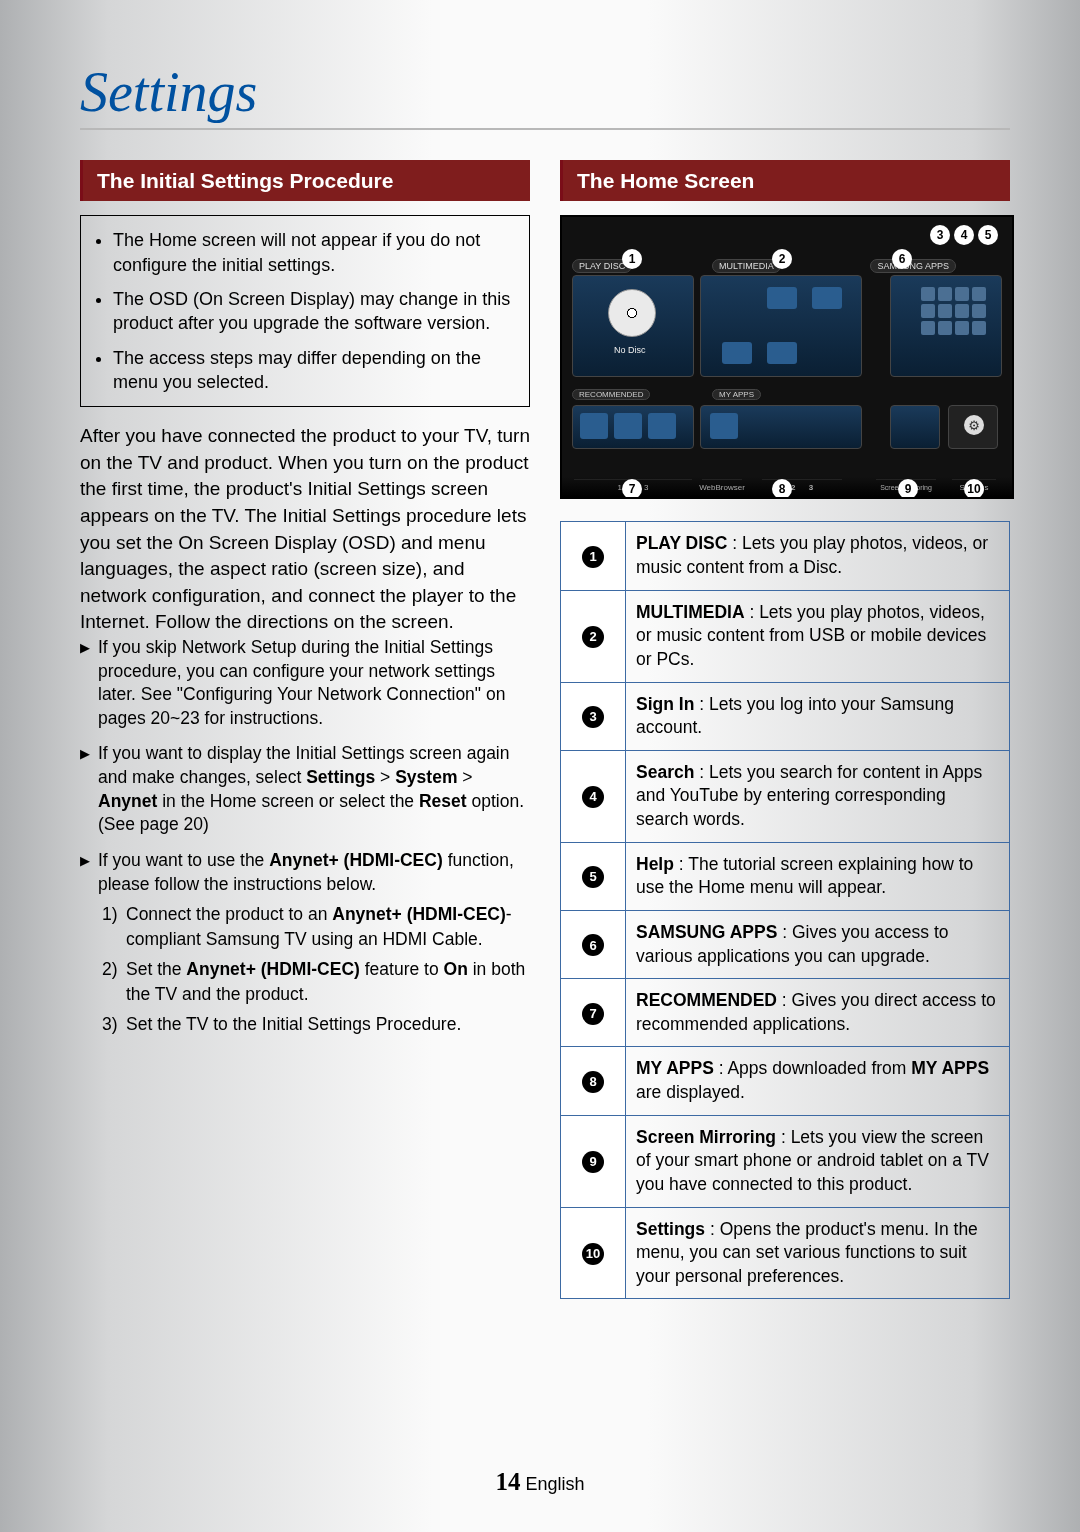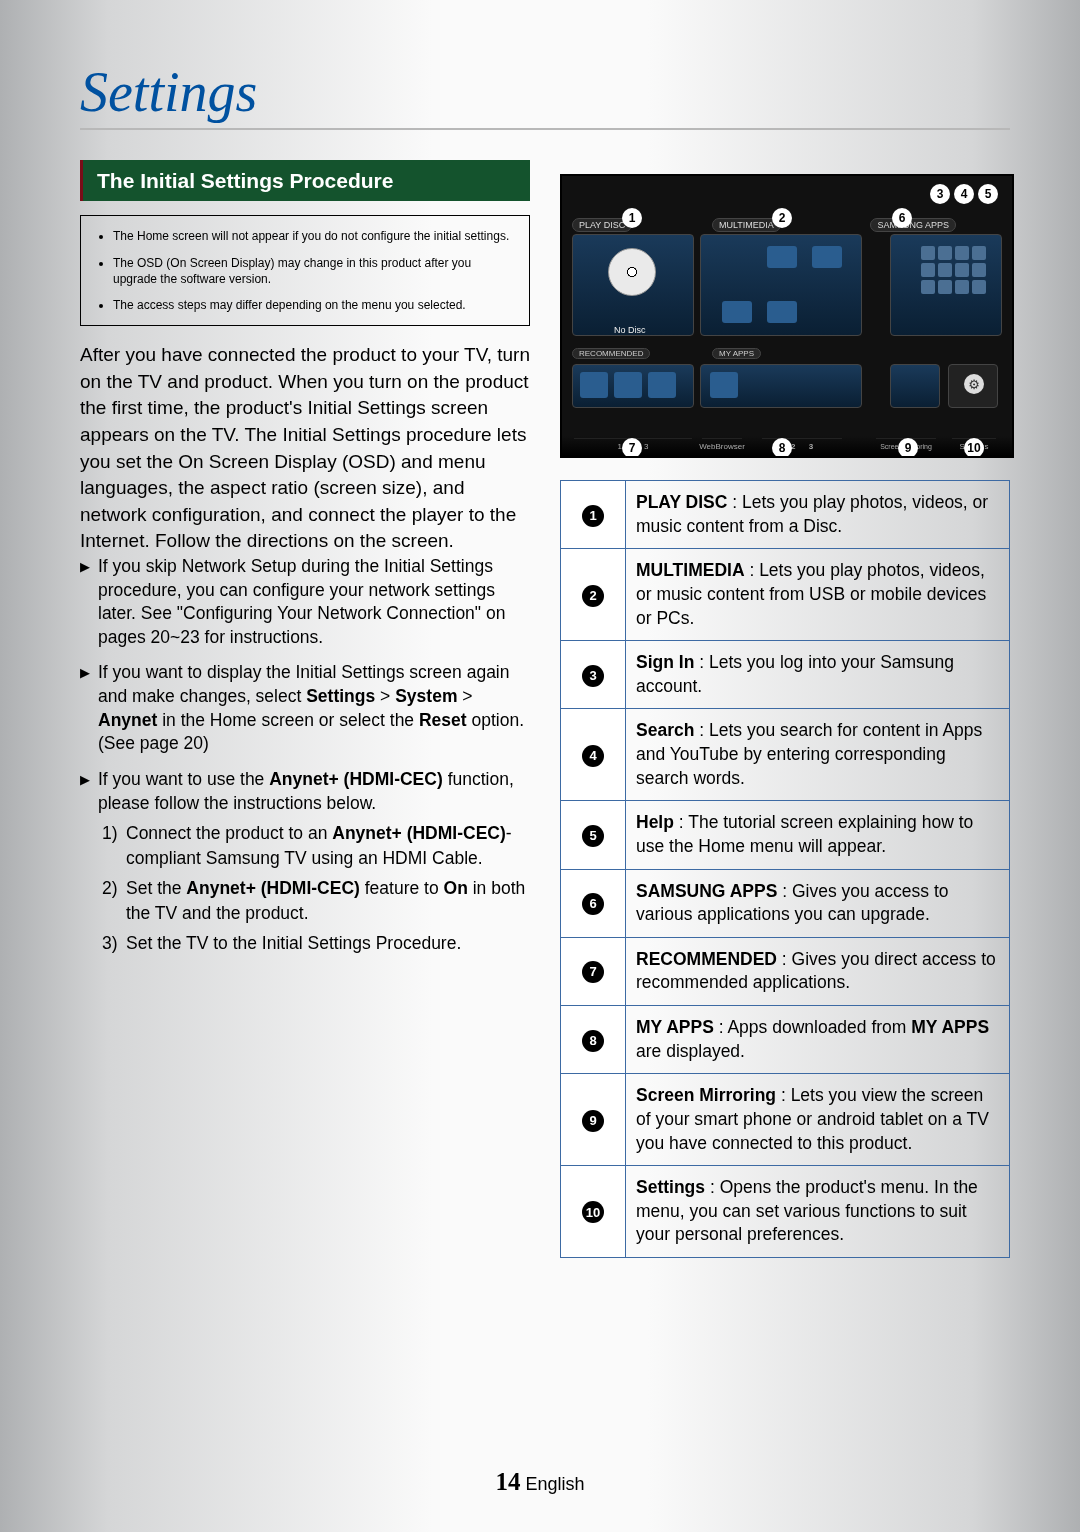--- a/index.html
+++ b/index.html
@@ -8,24 +8,24 @@
     background:
       linear-gradient(to right,
         #aeb0b2 0%, #d5d6d7 10%, #fafafa 40%, #fafafa 60%, #d5d6d7 90%, #aeb0b2 100%);
     box-sizing:border-box;
     padding: 60px 70px 50px 80px;
   }
   .title { font-family: Georgia, 'Times New Roman', serif; font-style: italic; font-size:56px; color:#0051a0; font-weight:400; letter-spacing:0px; }
   .title-underline { border-bottom:2px solid #b8b8b8; margin-top:4px; margin-bottom:30px; }
   .columns { display:flex; gap:30px; }
   .col { flex:1; }
-  .section-bar { background:#14532d; color:#fff; font-weight:bold; font-size:21px; padding:6px 12px 6px 14px; border-left: 3px solid #7a0d18; line-height:1.4; }
+  .section-bar { background:#7f1d1d; color:#fff; font-weight:bold; font-size:21px; padding:6px 12px 6px 14px; border-left: 3px solid #7a0d18; line-height:1.4; }
   .box { border:1px solid #000; margin-top:14px; padding:12px 14px; }
   .box ul { margin:0; padding-left:18px; }
-  .box li { font-size:12px; line-height:1.35; margin-bottom:10px; }
+  .box li { font-size:18px; line-height:1.35; margin-bottom:10px; }
   .box li:last-child { margin-bottom:0; }
   p.body { font-size:19px; line-height:1.4; margin:16px 0 0 0; }
   .notes-hdr { font-size:17px; letter-spacing:1px; margin:16px 0 8px 0; }
   .note-list { padding:0; margin:0; }
   .note-item { display:flex; font-size:17.5px; line-height:1.35; margin-bottom:12px; }
   .note-item .arrow { width:18px; flex-shrink:0; font-size:13px; padding-top:3px; }
   .sub-ol { margin:4px 0 0 4px; padding:0; list-style:none; }
   .sub-ol > div { display:flex; font-size:17.5px; line-height:1.4; margin-top:6px; }
   .sub-ol .num { width:24px; flex-shrink:0; }
   b { font-weight:bold; }
@@ -104,37 +104,38 @@
                 <div class="num">3)</div>
                 <div><span>Set the TV to the Initial Settings Procedure.</span></div>
               </div>
           </div>
         </div>
       </div>
     </div>
   </div>
 
   <div class="col">
+    <div class="section-bar">The Home Screen</div>
 
     <div class="tv">
 
       <div class="callout" style="top:8px; right:62px;">3</div>
       <div class="callout" style="top:8px; right:38px;">4</div>
       <div class="callout" style="top:8px; right:14px;">5</div>
 
       <div class="label-chip" style="top:42px; left:10px;">PLAY DISC</div>
       <div class="callout" style="top:32px; left:60px;">1</div>
       <div class="label-chip" style="top:42px; left:150px;">MULTIMEDIA</div>
       <div class="callout" style="top:32px; left:210px;">2</div>
       <div class="label-chip" style="top:42px; right:56px;">SAMSUNG APPS</div>
       <div class="callout" style="top:32px; right:100px;">6</div>
 
       <div class="panel" style="top:58px; left:10px; width:120px; height:100px;"></div>
       <div class="disc" style="top:72px; left:46px;"></div>
-      <div class="nodisc" style="top:149px; left:52px;">No Disc</div>
+      <div class="nodisc" style="top:128px; left:52px;">No Disc</div>
 
       <div class="panel" style="top:58px; left:138px; width:160px; height:100px;"></div>
       <div class="mini-tile" style="top:70px; left:205px; width:30px; height:22px;"></div>
       <div class="mini-tile" style="top:70px; left:250px; width:30px; height:22px;"></div>
       <div class="mini-tile" style="top:125px; left:160px; width:30px; height:22px;"></div>
       <div class="mini-tile" style="top:125px; left:205px; width:30px; height:22px;"></div>
 
       <div class="panel" style="top:58px; right:10px; width:110px; height:100px;"></div>
       <div class="apps-grid" style="top:70px; right:26px;">
         <div></div>

